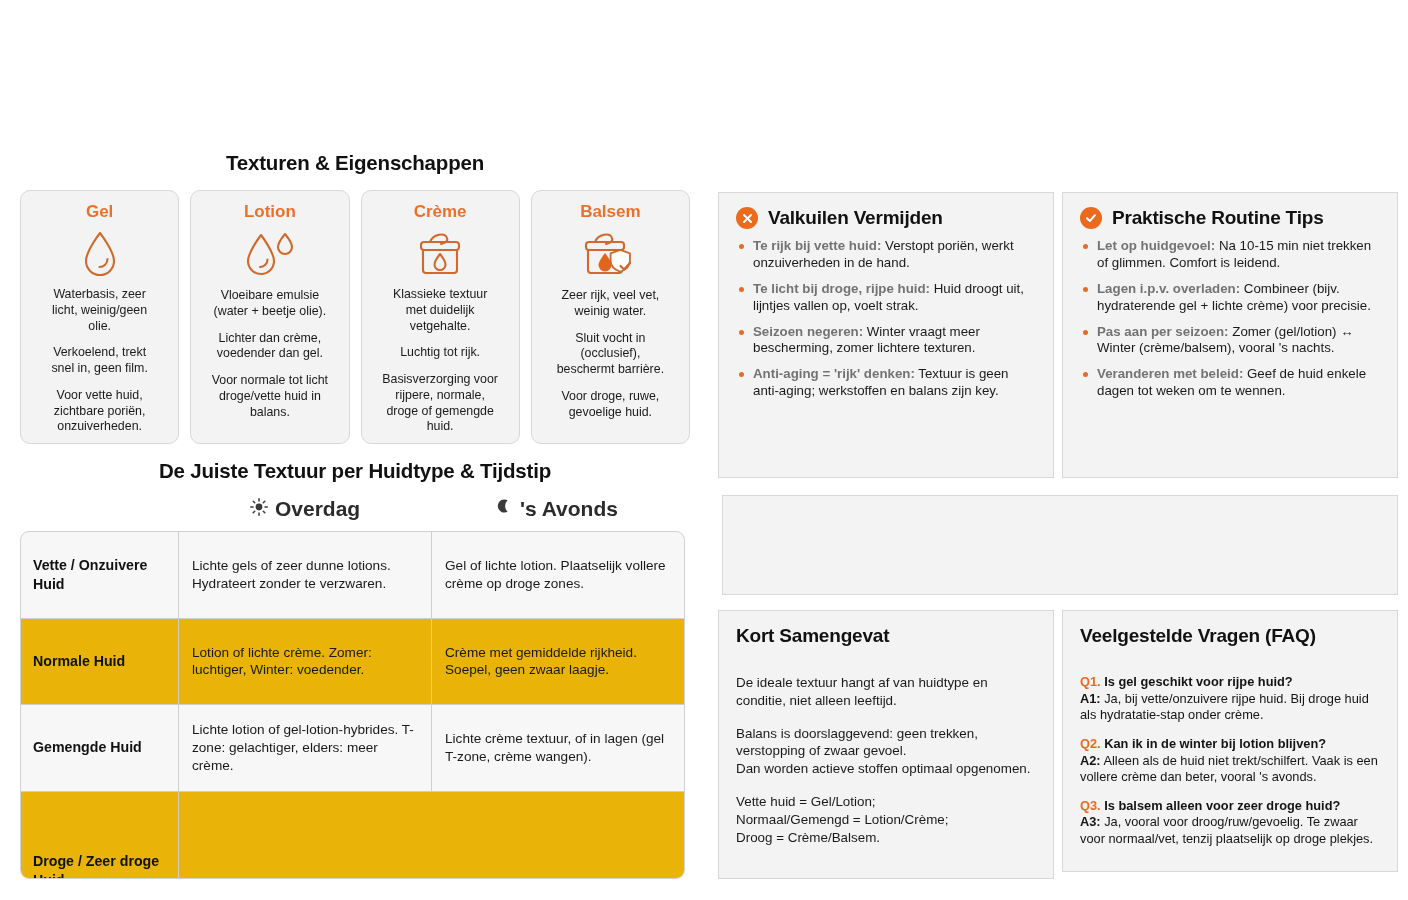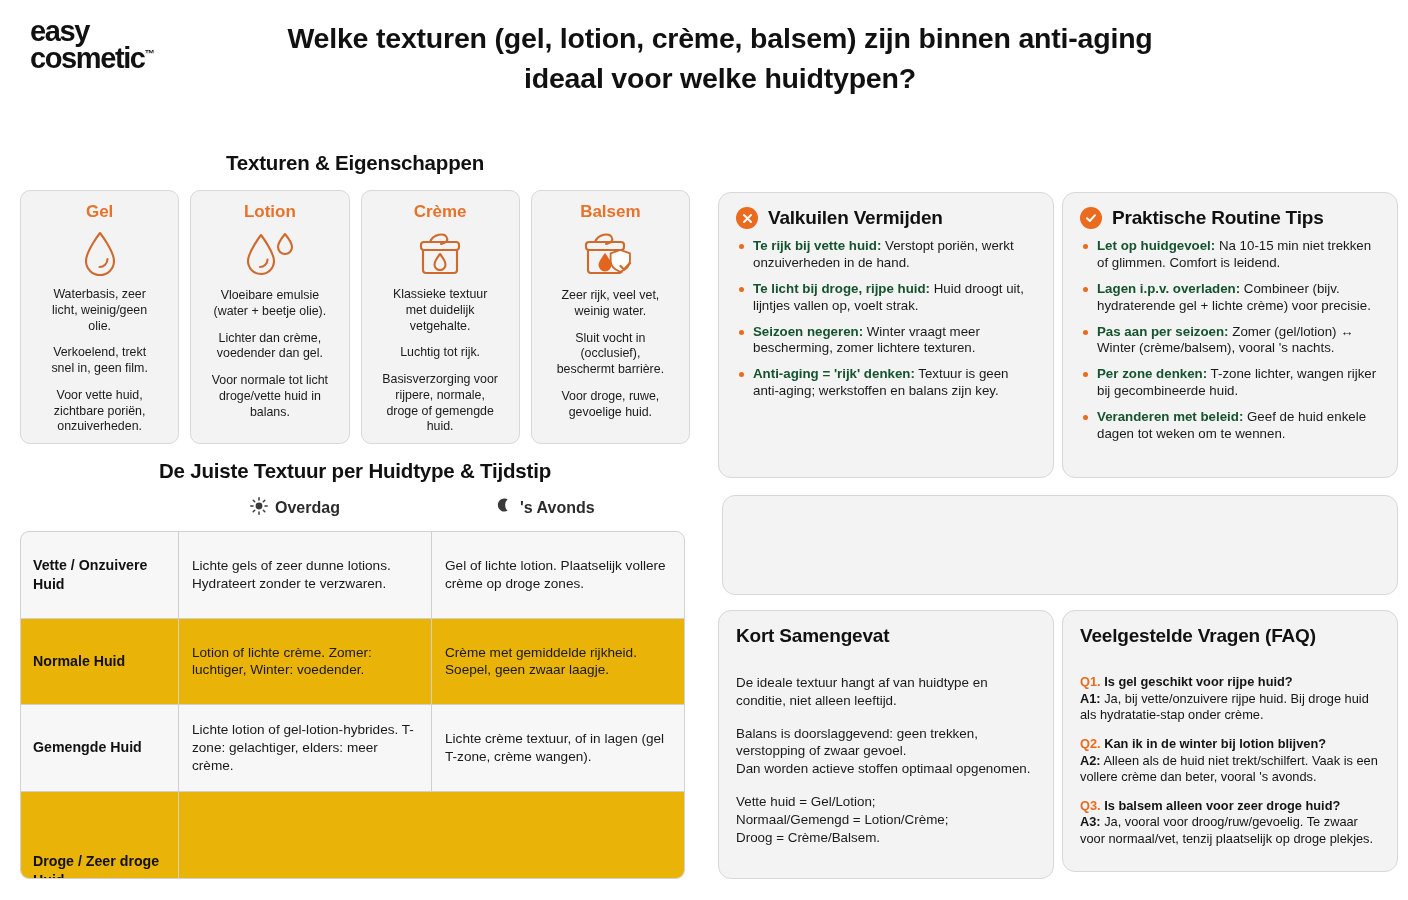--- a/index.html
+++ b/index.html
@@ -25,21 +25,21 @@
   .title {
     position: absolute; left: 255px; top: 18px; width: 930px;
     text-align: center; font-size: 28.5px; font-weight: bold;
     line-height: 1.42; color: #111111; letter-spacing: -0.2px;
   }
 
   
   .card {
     background: #f3f3f3;
     border: 1px solid #d8d8d8;
-    border-radius: 13px;
+    border-radius: 0;
   }
 
   
   .sec-title {
     position: absolute; font-size: 20.5px; font-weight: bold; color: #111111;
     text-align: center; letter-spacing: -0.2px;
   }
   #sec-textures { left: 20px; top: 151px; width: 670px; }
   #sec-table    { left: 20px; top: 459px; width: 670px; }
 
@@ -52,21 +52,21 @@
   .tex-lines { margin-top: 2px; width: 100%; }
   .tex-lines p {
     font-size: 12.4px; line-height: 1.27; text-align: center; color: #1a1a1a;
     margin-bottom: 11px;
   }
   .tex-lines p:last-child { margin-bottom: 0; }
 
   
   .legend { position: absolute; left: 20px; top: 497px; width: 670px; height: 30px; }
   .legend-item { position: absolute; display: flex; align-items: center; gap: 7px;
-                 font-size: 16px; font-weight: bold; color: #2b2b2b; }
+                 font-size: 21px; font-weight: bold; color: #2b2b2b; }
   #legend-day   { left: 230px; }
   #legend-night { left: 475px; }
 
   
   .tbl { position: absolute; left: 20px; top: 531px; width: 665px; height: 348px;
          border: 1px solid #d2d2d2; border-radius: 9px; overflow: hidden; background: #f7f7f7; }
   .tbl-row { display: flex; height: 25%; border-bottom: 1px solid #cfcfcf; }
   .tbl-row:last-child { border-bottom: none; flex-direction: column; }
   .tbl-row.alt { background: #eab308; }
   .tbl-c0 { width: 158px; flex: 0 0 158px; border-right: 1px solid #cfcfcf;
@@ -89,43 +89,36 @@
                        flex: 0 0 22px; display: flex; align-items: center; justify-content: center; }
   .panel-title { font-size: 19px; font-weight: bold; color: #111; letter-spacing: -0.2px; }
   .panel-title.plain { margin-bottom: 27px; display: block; }
 
   .bullets { list-style: none; }
   .bullets li { position: relative; padding-left: 17px; margin-bottom: 9px;
                 font-size: 13.3px; line-height: 1.27; color: #1a1a1a; }
   .bullets li:last-child { margin-bottom: 0; }
   .bullets li::before { content: ""; position: absolute; left: 3px; top: 6px;
                         width: 5px; height: 5px; border-radius: 50%; background: #ea6a1e; }
-  .bullets b { font-weight: bold; color: #14532d; }
+  .bullets b { font-weight: bold; color: #737373; }
 
   .para { font-size: 13.4px; line-height: 1.33; color: #1a1a1a; margin-bottom: 15px; }
   .para:last-child { margin-bottom: 0; }
 
   .faq-block { margin-bottom: 12px; font-size: 12.8px; line-height: 1.3; color: #141414; }
   .faq-block:last-child { margin-bottom: 0; }
   .faq-q { font-weight: bold; }
   .faq-q .qn { color: #ea6a1e; }
   .faq-a b { font-weight: bold; }
 </style>
 </head>
 <body>
 
 <div class="page">
 
-  <div class="header">
-    <div class="logo">
-      <div class="logo-l1">easy</div>
-      <div class="logo-l2"><span>cosmetic</span><span class="logo-tm">™</span></div>
-    </div>
-    <div class="title">Welke texturen (gel, lotion, crème, balsem) zijn binnen anti-aging ideaal voor welke huidtypen?</div>
-  </div>
 
   <div class="sec-title" id="sec-textures">Texturen &amp; Eigenschappen</div>
 
   <div class="tex-row">
 
     <div class="card tex-card">
       <div class="tex-name">Gel</div>
       <div class="tex-icon">
         <svg width="42" height="52" viewBox="0 0 42 52">
           <path d="M21 4 C21 4 7 22 7 32 a14 14 0 0 0 28 0 C35 22 21 4 21 4 Z" fill="none" stroke="#cf6a2c" stroke-width="2.1" stroke-linejoin="round"></path>
@@ -271,21 +264,20 @@
         <svg width="14" height="14" viewBox="0 0 14 14">
           <path d="M3 7.3 L5.8 10 L11 4.2" fill="none" stroke="#ffffff" stroke-width="2" stroke-linecap="round" stroke-linejoin="round"></path>
         </svg>
       </span>
       <span class="panel-title">Praktische Routine Tips</span>
     </div>
     <ul class="bullets">
       <li><b>Let op huidgevoel:</b><span> Na 10-15 min niet trekken of glimmen. Comfort is leidend.</span></li>
       <li><b>Lagen i.p.v. overladen:</b><span> Combineer (bijv. hydraterende gel + lichte crème) voor precisie.</span></li>
       <li><b>Pas aan per seizoen:</b><span> Zomer (gel/lotion) ↔ Winter (crème/balsem), vooral 's nachts.</span></li>
-      <li><b>Per zone denken:</b><span> T-zone lichter, wangen rijker bij gecombineerde huid.</span></li>
       <li><b>Veranderen met beleid:</b><span> Geef de huid enkele dagen tot weken om te wennen.</span></li>
     </ul>
   </div>
 
   <div class="card panel" id="panel-empty"></div>
 
   <div class="card panel" id="panel-summary">
     <span class="panel-title plain">Kort Samengevat</span>
     <p class="para">De ideale textuur hangt af van huidtype en conditie, niet alleen leeftijd.</p>
     <p class="para" style="white-space: pre-line;">Balans is doorslaggevend: geen trekken, verstopping of zwaar gevoel.

